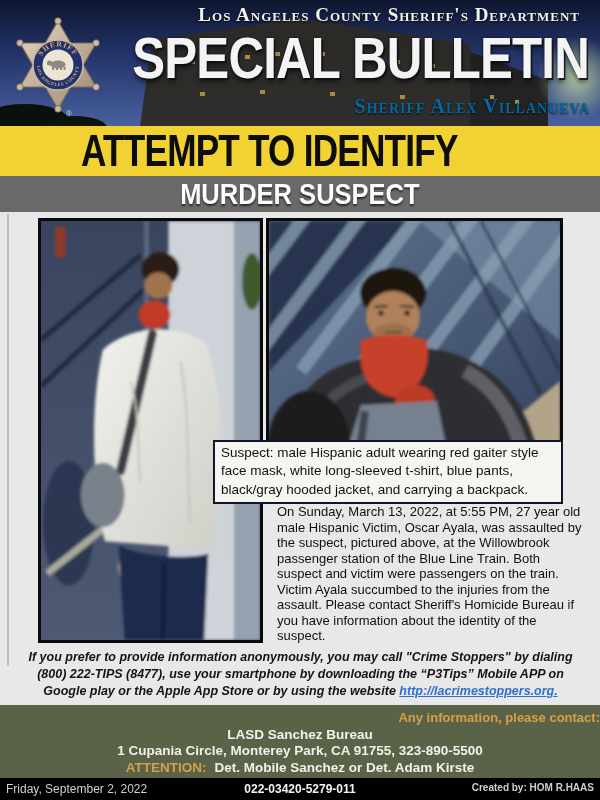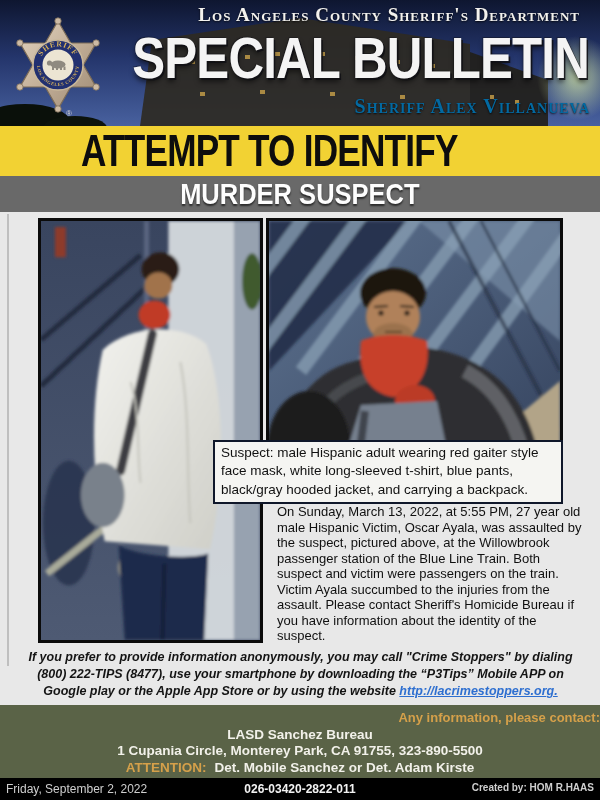--- a/index.html
+++ b/index.html
@@ -261,17 +261,17 @@
     <div class="line heading orange">Any information, please contact:</div>
     <div class="line">LASD Sanchez Bureau</div>
     <div class="line">1 Cupania Circle, Monterey Park, CA 91755, 323-890-5500</div>
     <div class="line">
       <span class="orange">ATTENTION:</span><span>Det. Mobile Sanchez or Det. Adam Kirste</span>
     </div>
   </div>
 
   <div class="footer">
     <span class="fdate">Friday, September 2, 2022</span>
-    <span class="fcase">026-03420-2822-011</span>
+    <span class="fcase">022-03420-5279-011</span>
     <span class="fcreated">Created by: HOM R.HAAS</span>
   </div>
 
 </div>
 
 </body></html>

